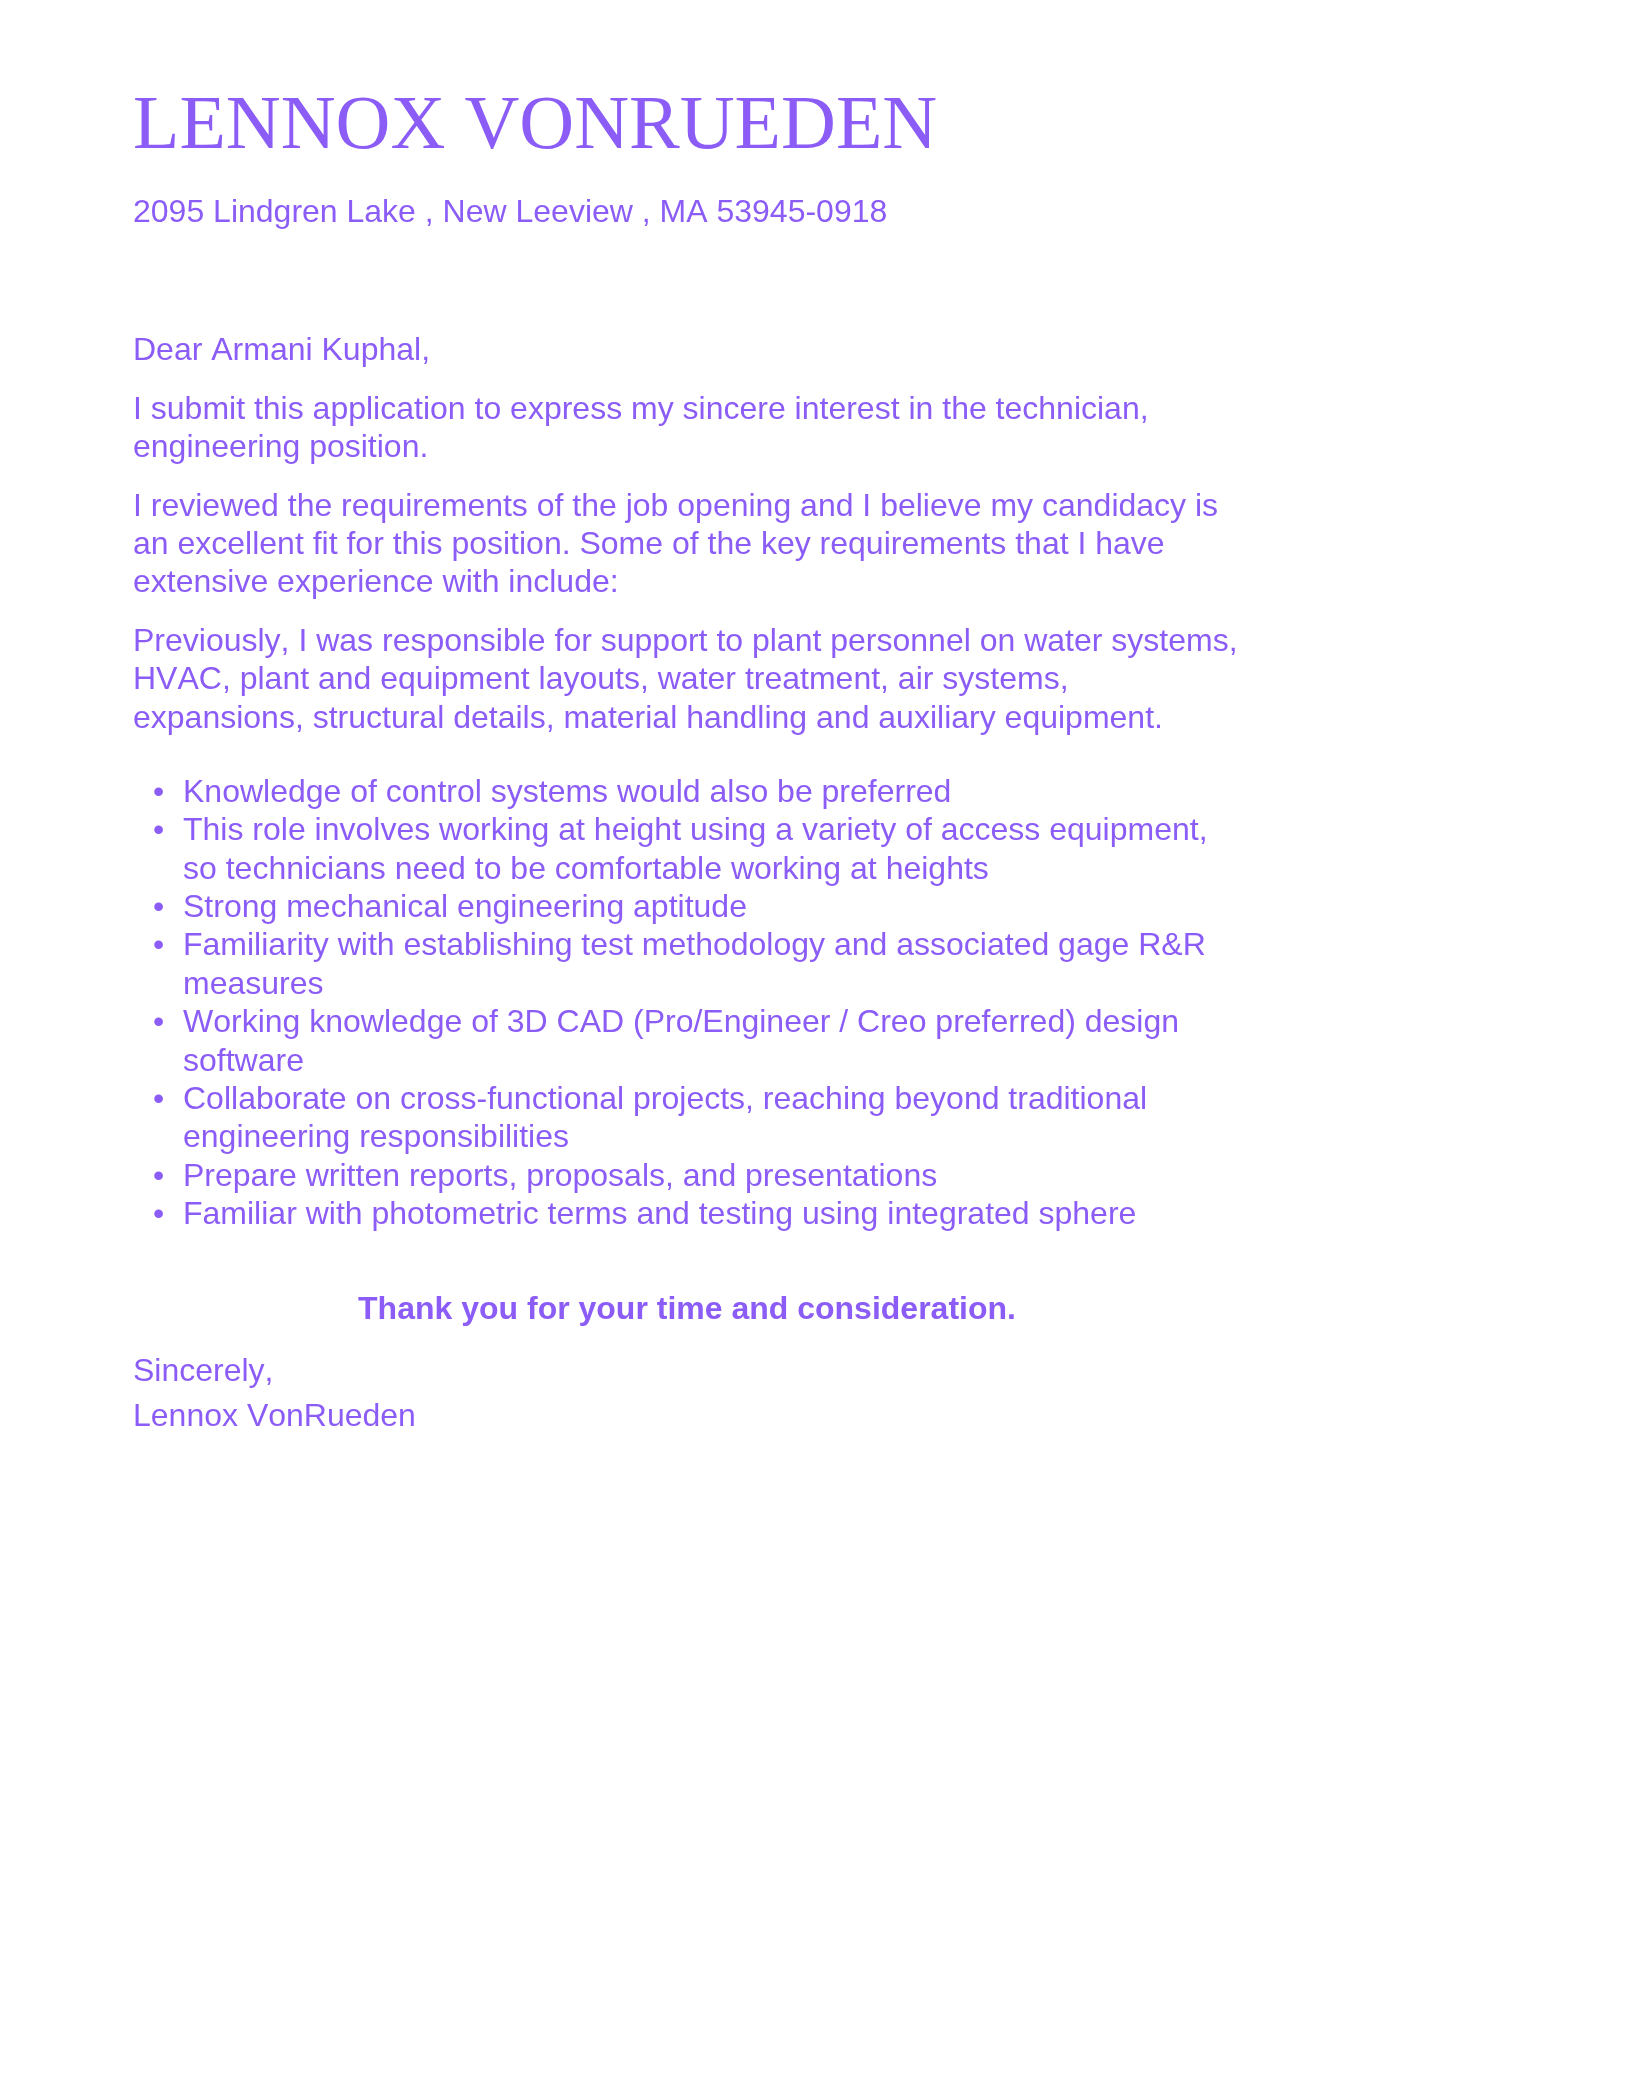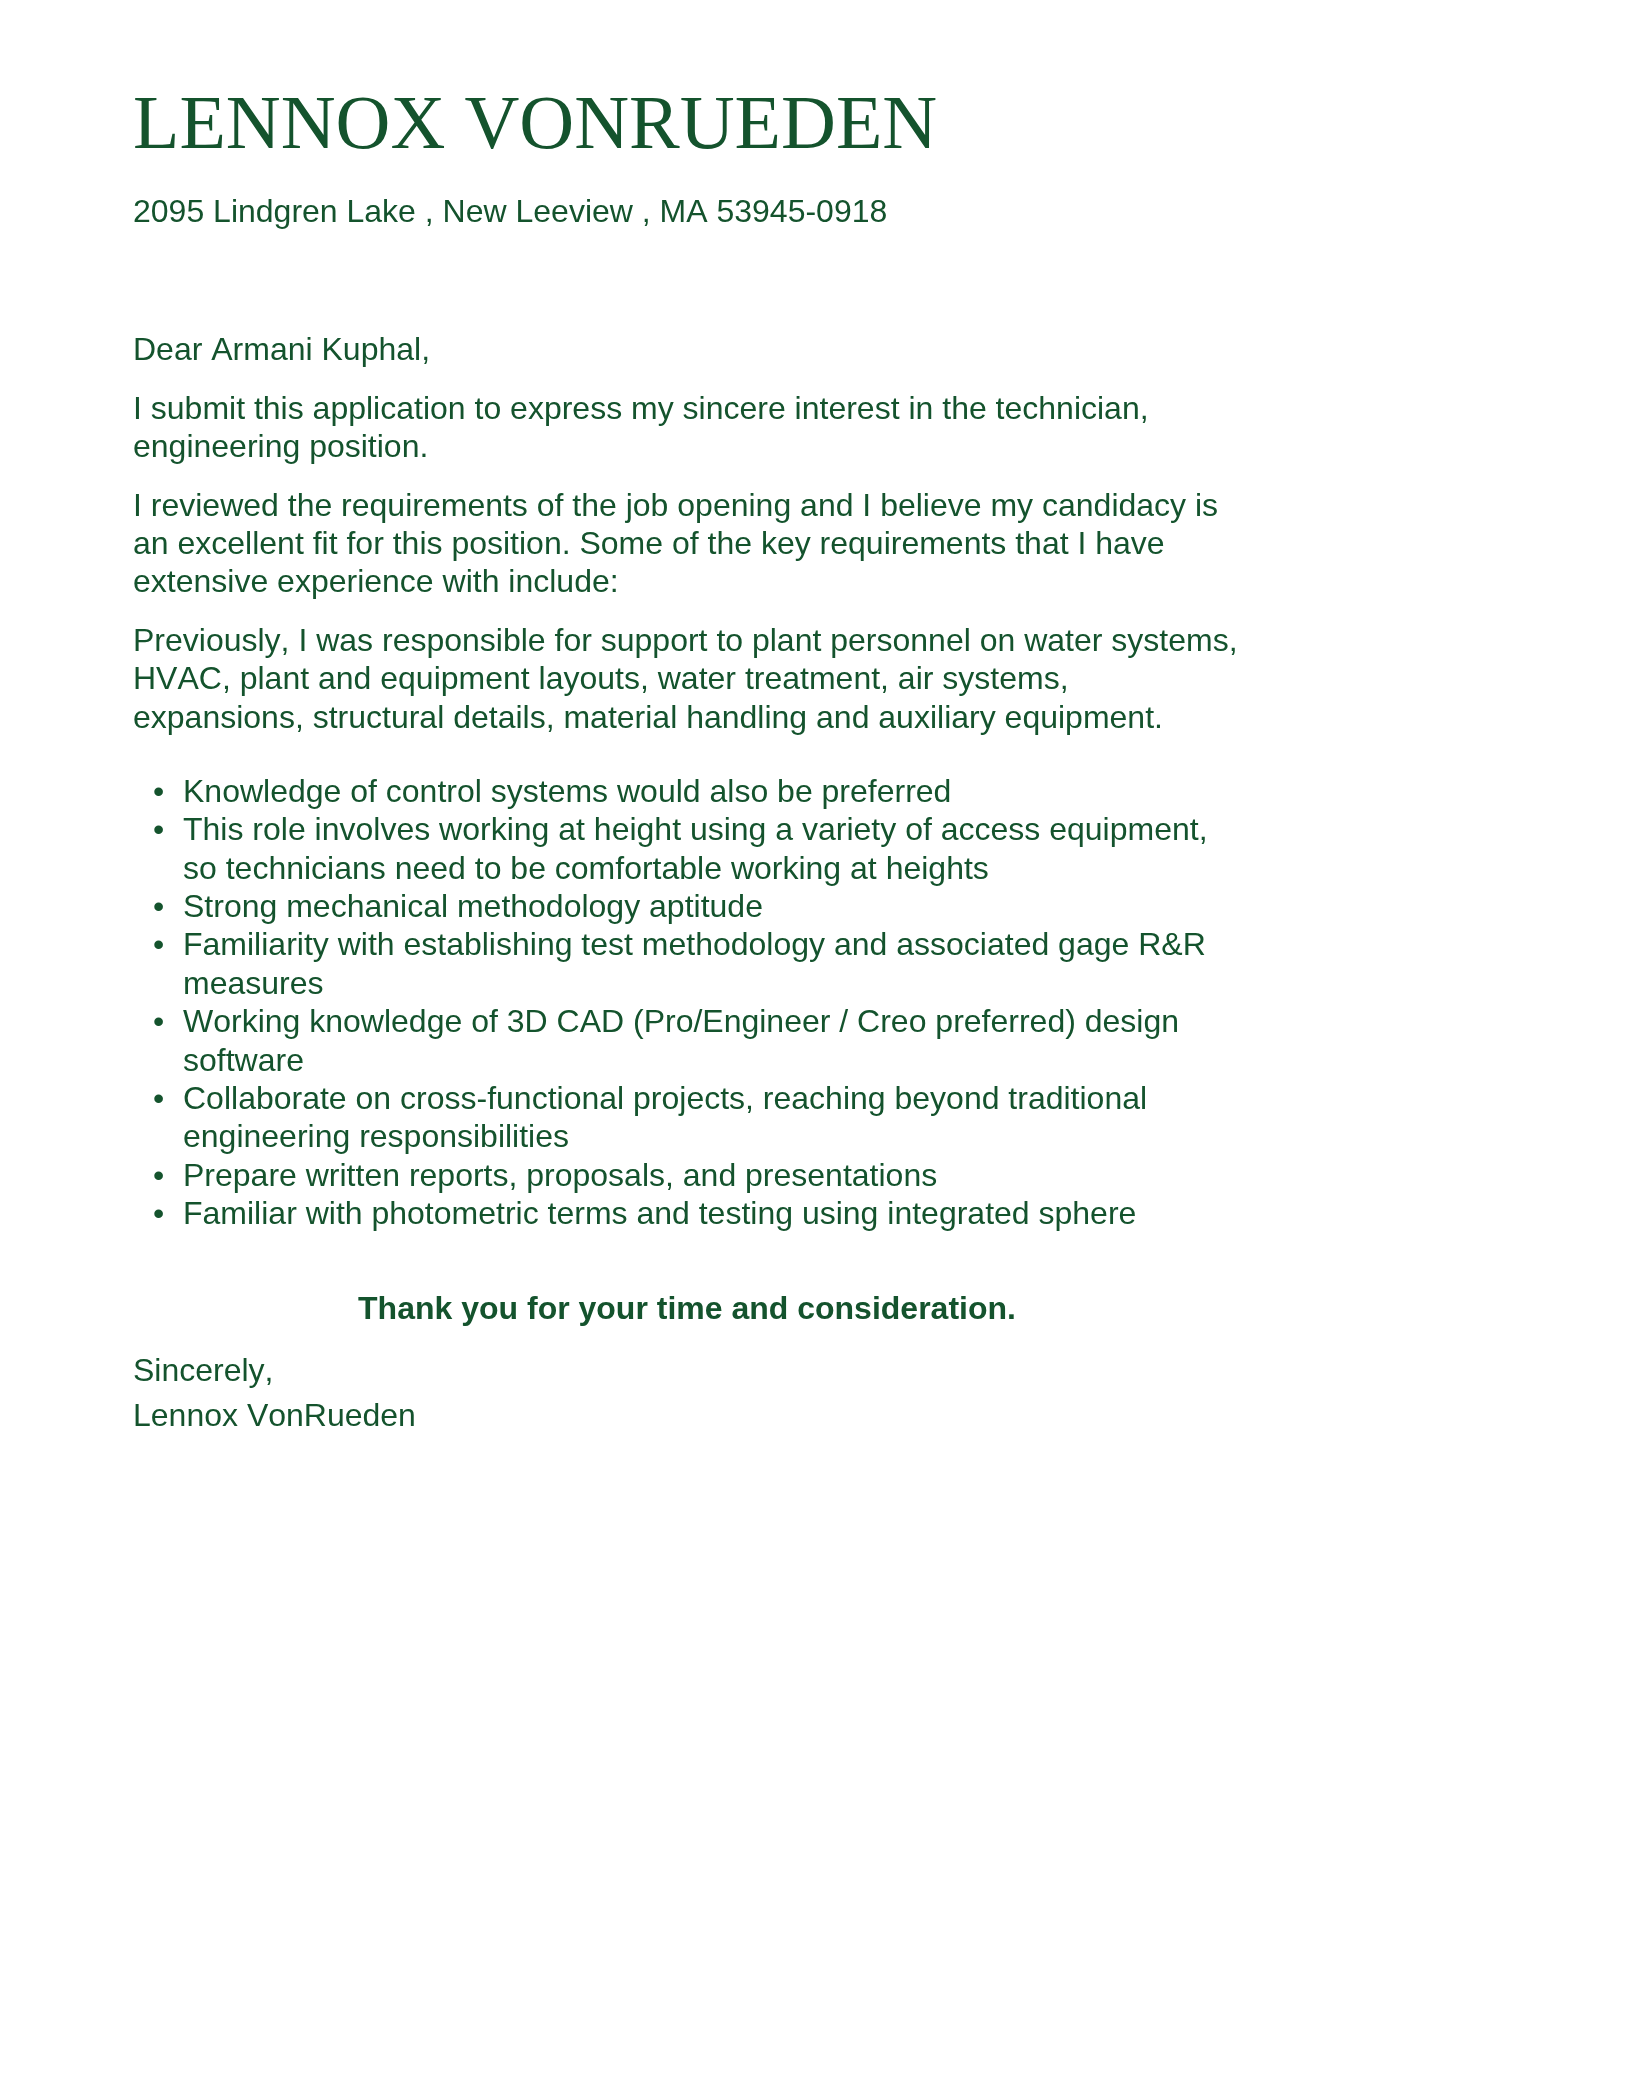--- a/index.html
+++ b/index.html
@@ -7,21 +7,21 @@
     padding: 0;
     background: #ffffff;
   }
   .page {
     position: relative;
     width: 1367px;
     height: 2098px;
     box-sizing: border-box;
     padding: 84px 126px 0 133px;
     background: #ffffff;
-    color: #14532d;
+    color: #8b5cf6;
     font-family: "Liberation Sans", sans-serif;
     font-size: 32px;
     line-height: 1.2;
     font-kerning: none;
     overflow: hidden;
   }
   .name {
     margin: 0;
     font-family: "Liberation Serif", serif;
     font-weight: 400;
@@ -79,21 +79,21 @@
 
   <p class="para">I submit this application to express my sincere interest in the technician, engineering position.</p>
 
   <p class="para">I reviewed the requirements of the job opening and I believe my candidacy is an excellent fit for this position. Some of the key requirements that I have extensive experience with include:</p>
 
   <p class="para">Previously, I was responsible for support to plant personnel on water systems, HVAC, plant and equipment layouts, water treatment, air systems, expansions, structural details, material handling and auxiliary equipment.</p>
 
   <ul class="requirements">
     <li>Knowledge of control systems would also be preferred</li>
     <li>This role involves working at height using a variety of access equipment, so technicians need to be comfortable working at heights</li>
-    <li>Strong mechanical methodology aptitude</li>
+    <li>Strong mechanical engineering aptitude</li>
     <li>Familiarity with establishing test methodology and associated gage R&amp;R measures</li>
     <li>Working knowledge of 3D CAD (Pro/Engineer / Creo preferred) design software</li>
     <li>Collaborate on cross-functional projects, reaching beyond traditional engineering responsibilities</li>
     <li>Prepare written reports, proposals, and presentations</li>
     <li>Familiar with photometric terms and testing using integrated sphere</li>
   </ul>
 
   <div class="thanks">Thank you for your time and consideration.</div>
 
   <div class="closing">Sincerely,</div>

